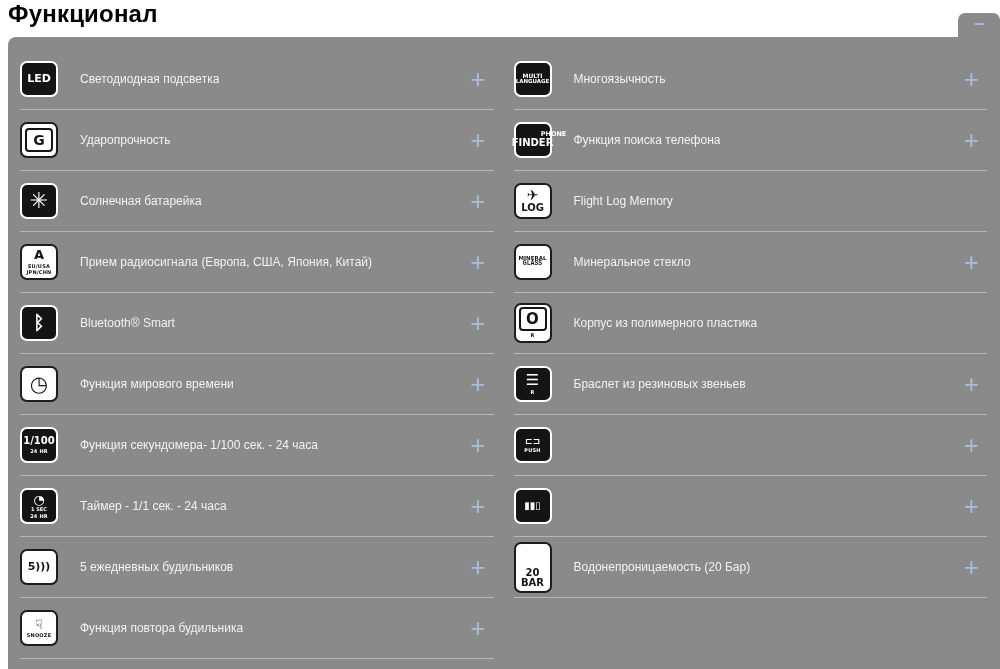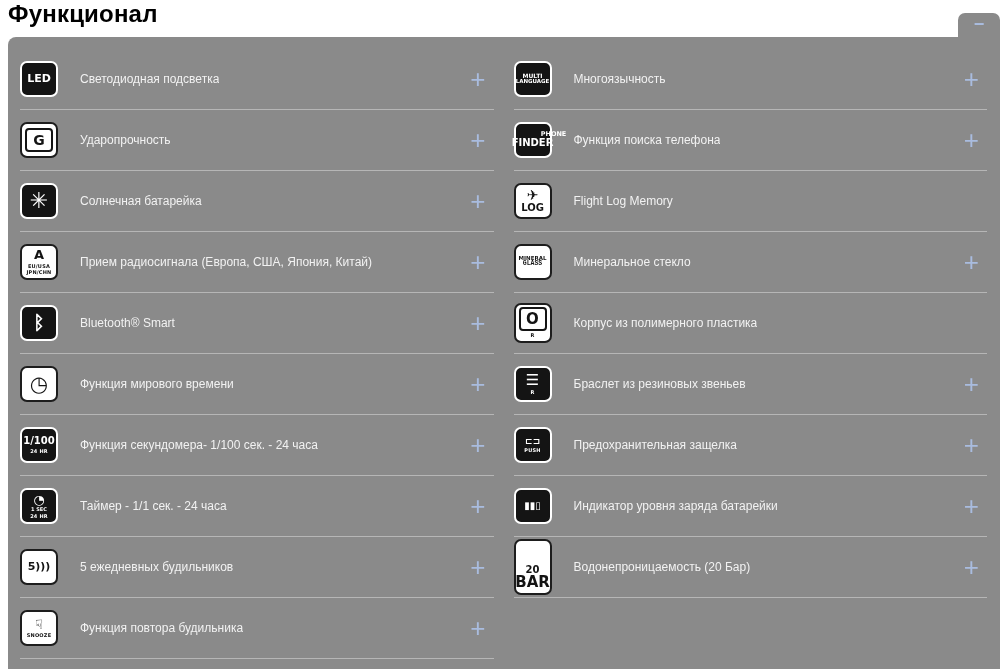--- a/index.html
+++ b/index.html
@@ -199,32 +199,30 @@
           <span class="cap">R</span>
         </span>
         <span class="lbl">Браслет из резиновых звеньев</span>
         <span class="plus">+</span>
       </div>
       <div class="row">
         <span class="tile dark">
           <span class="tl" style="font-size: 9px; font-weight: bold;">⊏⊐</span>
           <span class="cap">PUSH</span>
         </span>
-        <span class="lbl">Предохранительная защелка</span>
         <span class="plus">+</span>
       </div>
       <div class="row">
         <span class="tile dark">
           <span class="tl" style="font-size: 10px;">▮▮▯</span>
         </span>
-        <span class="lbl">Индикатор уровня заряда батарейки</span>
         <span class="plus">+</span>
       </div>
       <div class="row">
         <span class="tile light">
           <span class="tl" style="font-size: 10px; font-weight: bold; margin-top: 22px;">20</span>
-          <span class="tl" style="font-size: 15px; font-weight: bold;">BAR</span>
+          <span class="tl" style="font-size: 10px; font-weight: bold;">BAR</span>
         </span>
         <span class="lbl">Водонепроницаемость (20 Бар)</span>
         <span class="plus">+</span>
       </div>
     </div>
 </div>
 
 </body></html>

